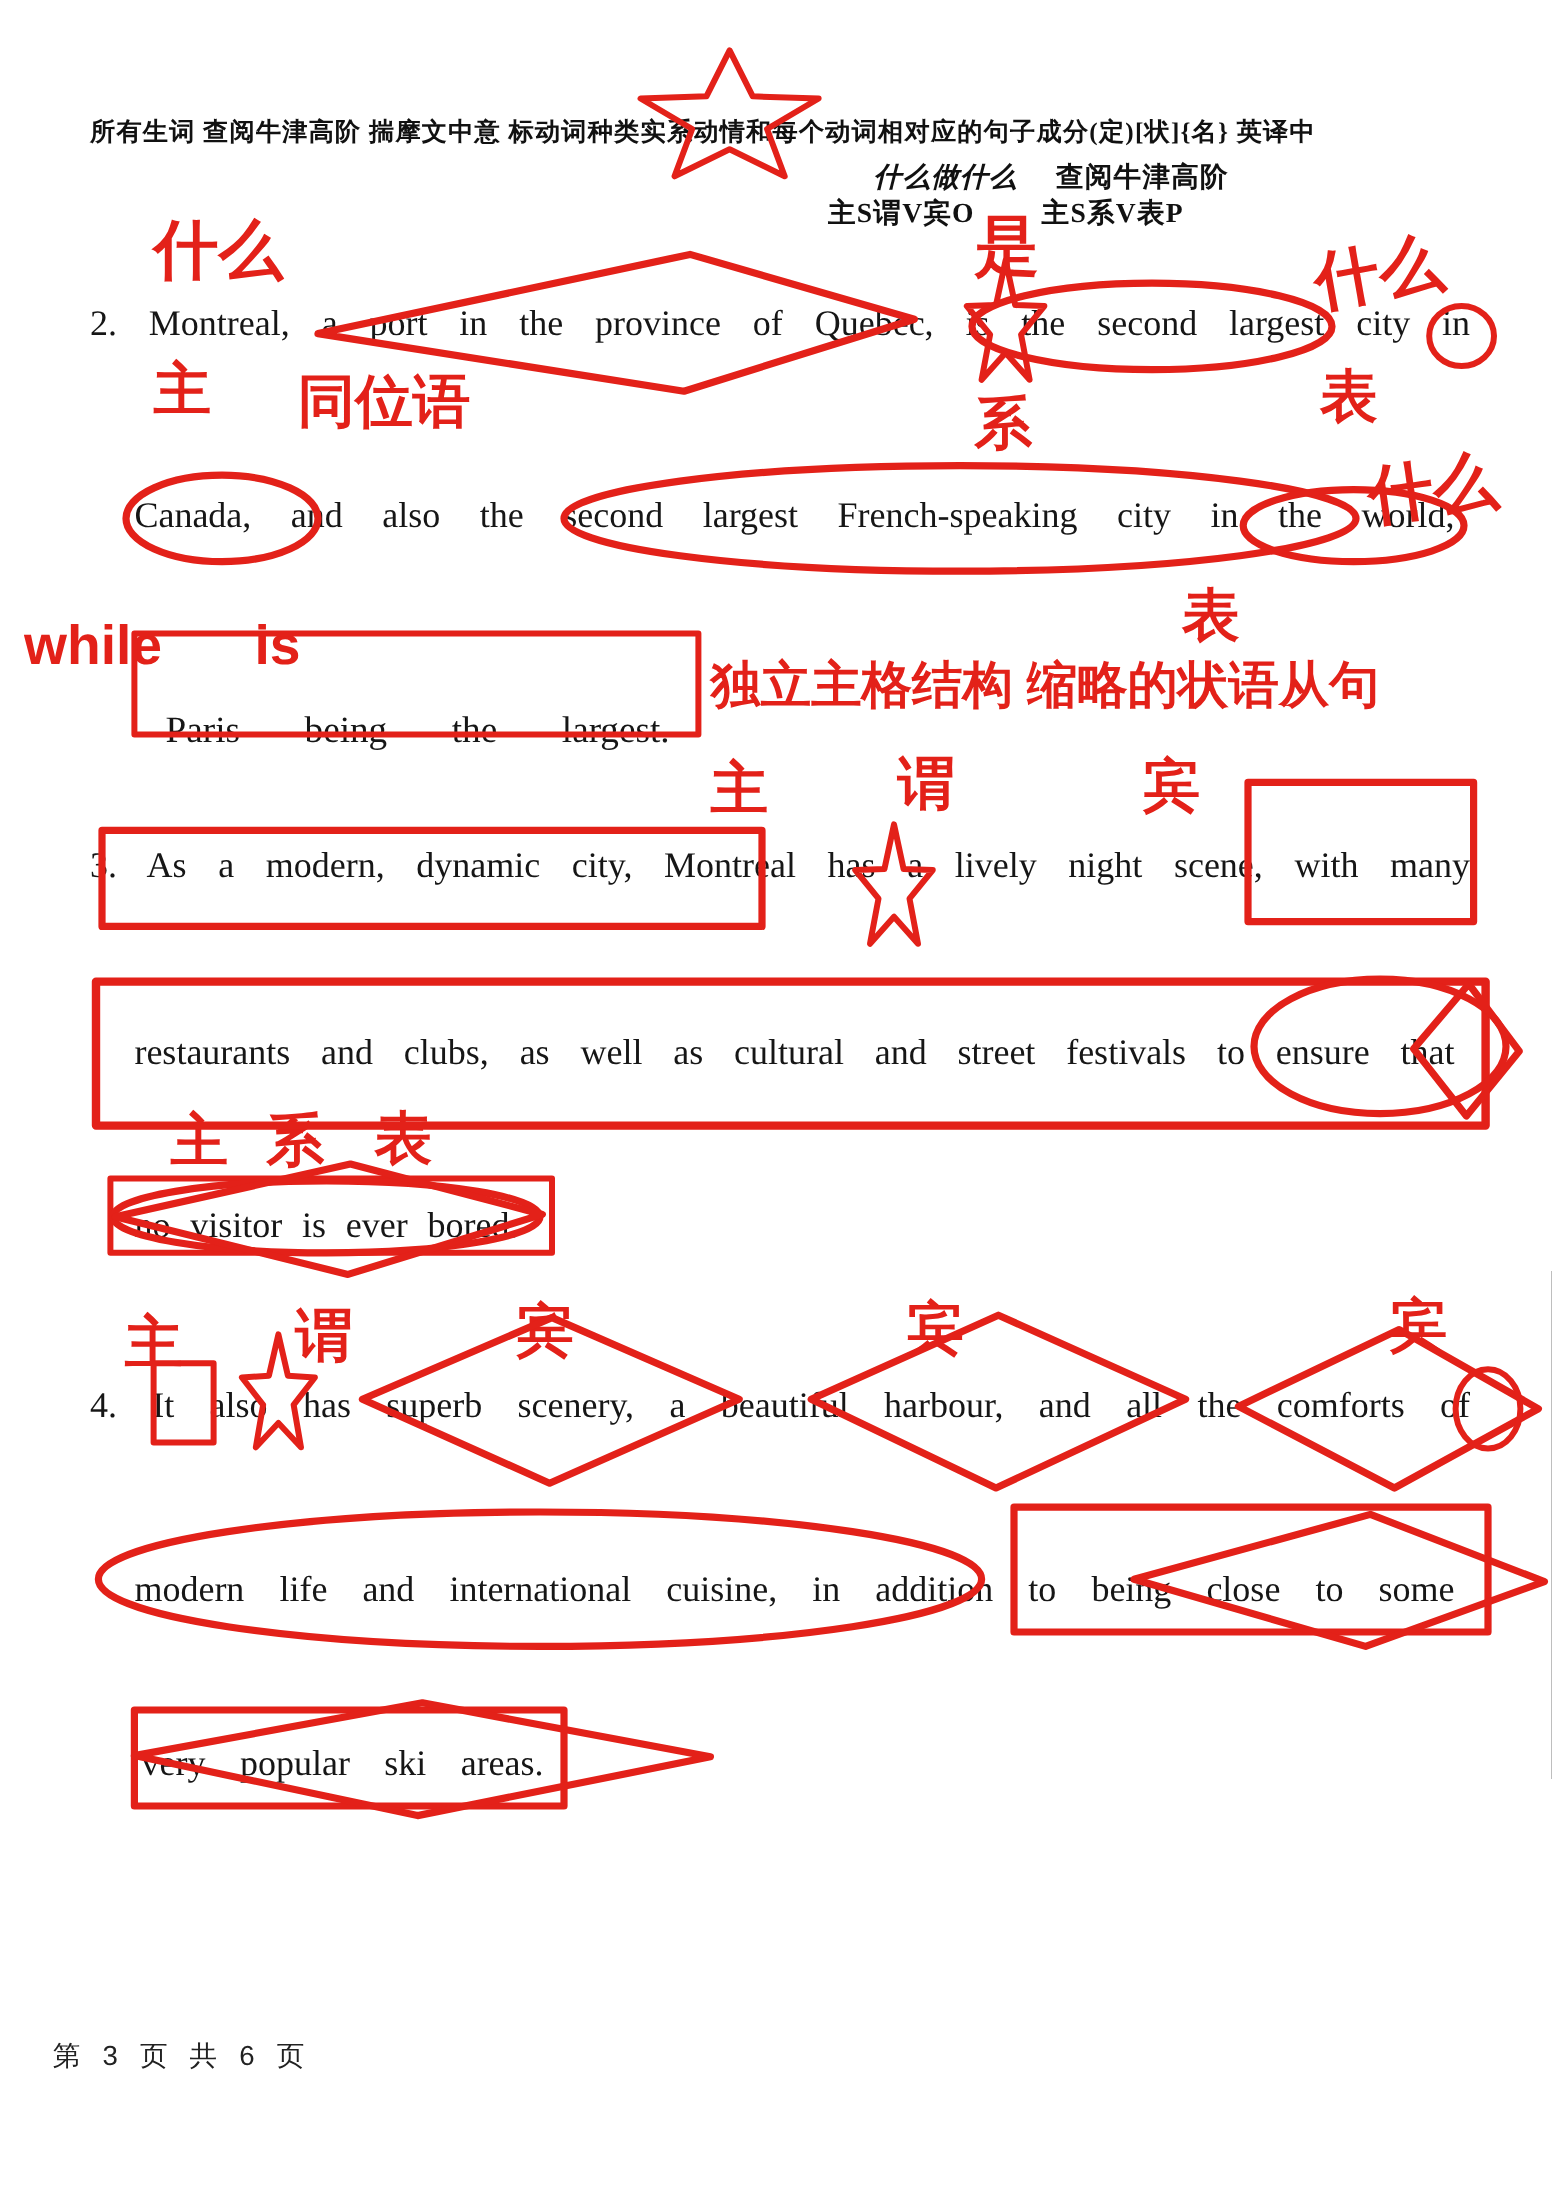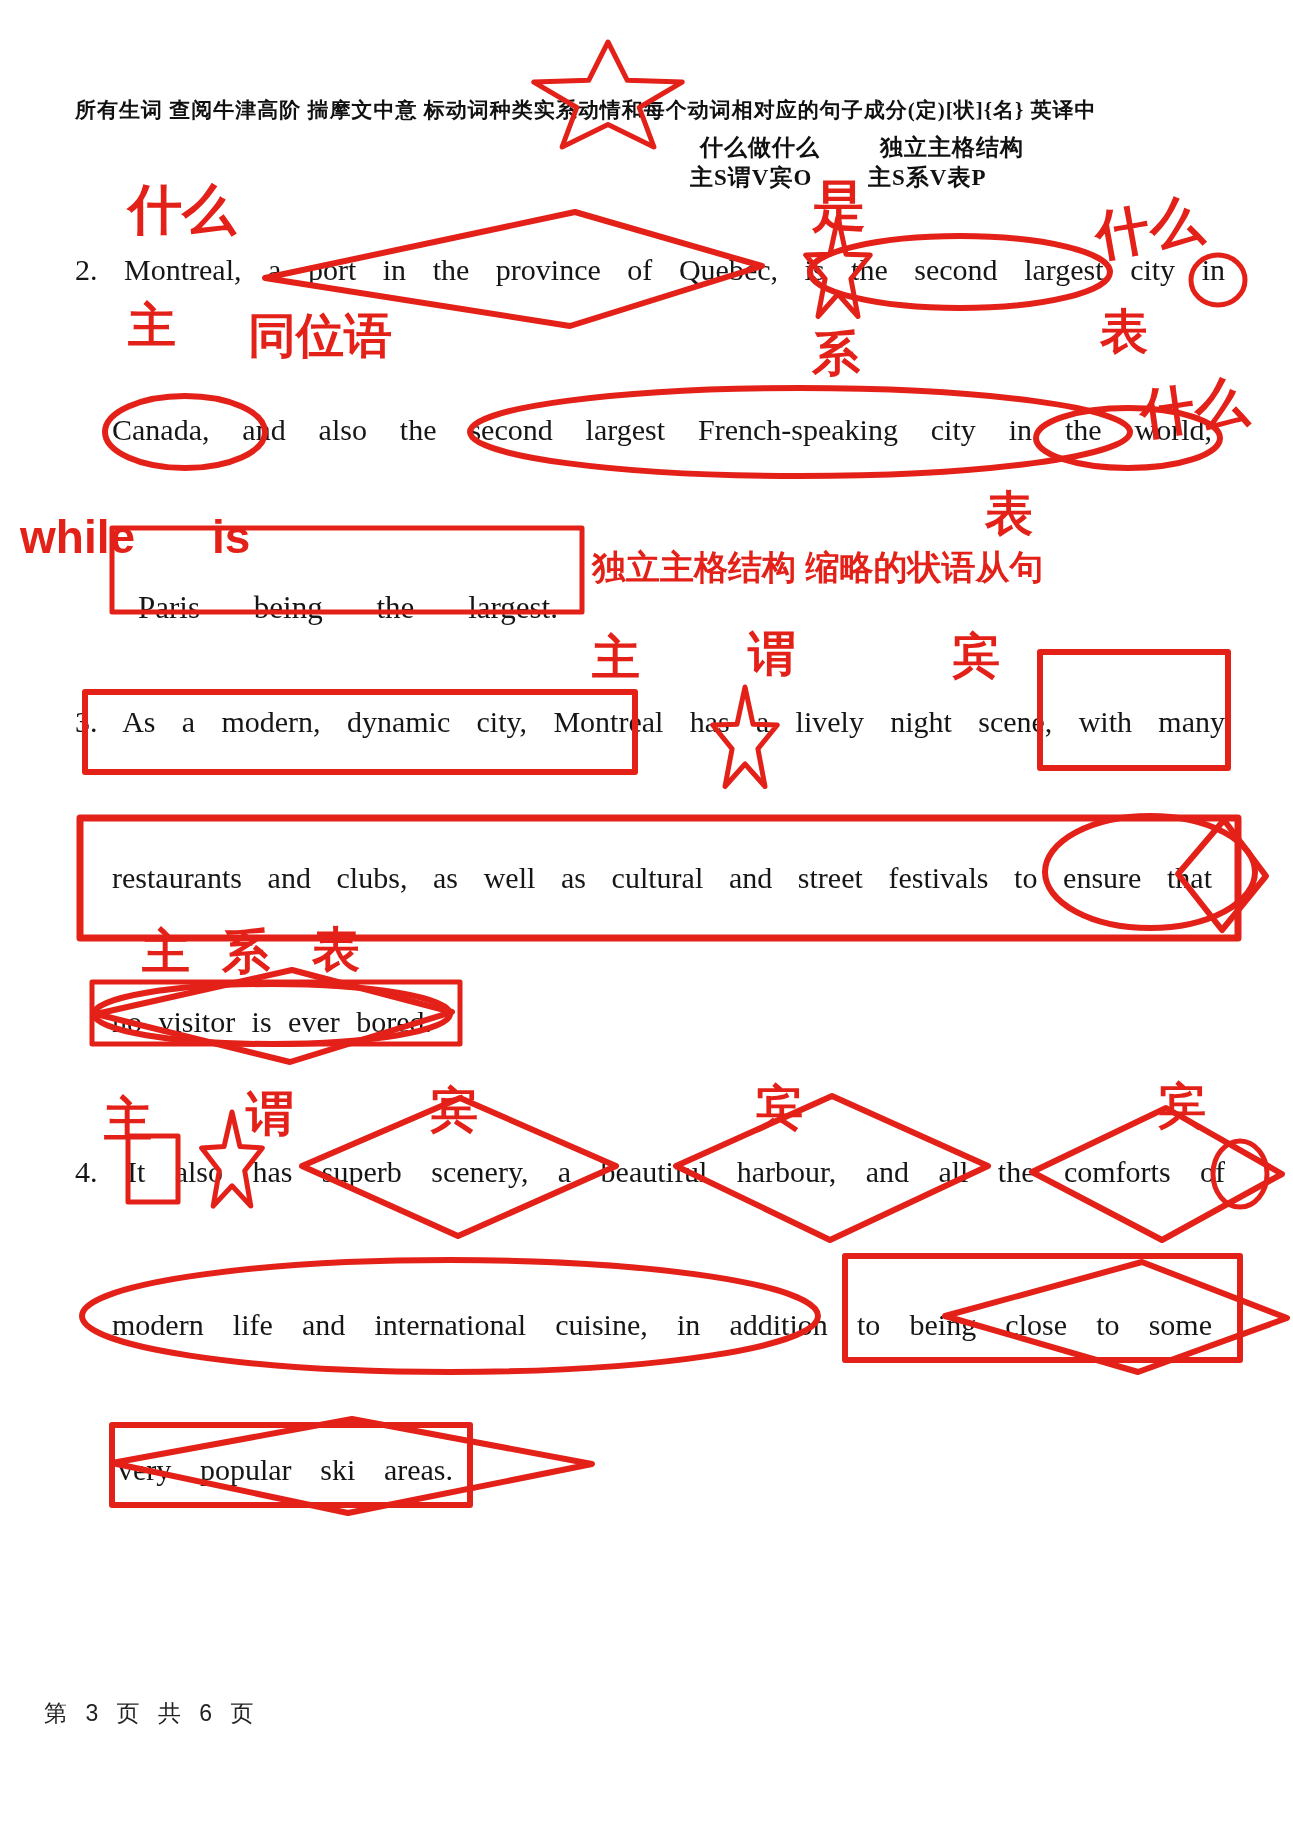--- a/index.html
+++ b/index.html
@@ -44,21 +44,21 @@
   .ann{
     position:absolute;
     color:#e32119;
     font-family:"Liberation Sans", sans-serif;
     font-weight:900;
     white-space:nowrap;
     line-height:1;
   }
   .cjk48{font-size:48px;}
   .cjk54{font-size:54px;}
-  .cjk50{font-size:34px;}
+  .cjk50{font-size:42px;}
   .en46{font-size:46px;margin-top:34px;}
   .en48{font-size:48px;}
   .rot-n10{transform:rotate(-10deg);}
   .rot-n8{transform:rotate(-8deg);}
   .overlay{
     position:absolute;left:0;top:0;
     pointer-events:none;
   }
   .overlay *{
     fill:none;
@@ -66,22 +66,22 @@
     stroke-linejoin:round;
     stroke-linecap:round;
   }
 </style>
 </head>
 <body>
 
 <div class="page">
 
   <div class="hdr" style="left:75px;top:96px;font-size:21px;">所有生词 查阅牛津高阶 揣摩文中意 标动词种类实系动情和每个动词相对应的句子成分(定)[状]{名} 英译中</div>
-  <div class="hdr" style="left:700px;top:132px;">什么做什么</div>
-  <div class="hdr" style="left:880px;top:132px;">独立主格结构</div>
+  <div class="hdr" style="left:728px;top:132px;font-style:italic;">什么做什么</div>
+  <div class="hdr" style="left:880px;top:132px;">查阅牛津高阶</div>
   <div class="hdr" style="left:690px;top:162px;">主S谓V宾O</div>
   <div class="hdr" style="left:868px;top:162px;">主S系V表P</div>
 
   <div class="bodyline" style="left:75px;top:250px;width:1150px;">2. Montreal, a port in the province of Quebec, is the second largest city in</div>
   <div class="bodyline" style="left:112px;top:410px;width:1100px;">Canada, and also the second largest French-speaking city in the world,</div>
   <div class="bodyline" style="left:138px;top:588px;width:420px;font-size:31px;">Paris being the largest.</div>
 
   <div class="bodyline" style="left:75px;top:702px;width:1150px;">3. As a modern, dynamic city, Montreal has a lively night scene, with many</div>
   <div class="bodyline" style="left:112px;top:858px;width:1100px;">restaurants and clubs, as well as cultural and street festivals to ensure that</div>
   <div class="bodyline" style="left:112px;top:1002px;width:320px;">no visitor is ever bored.</div>

